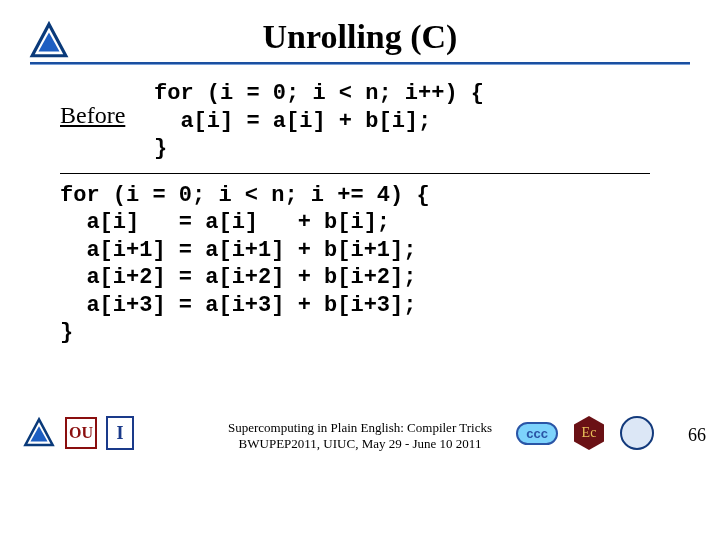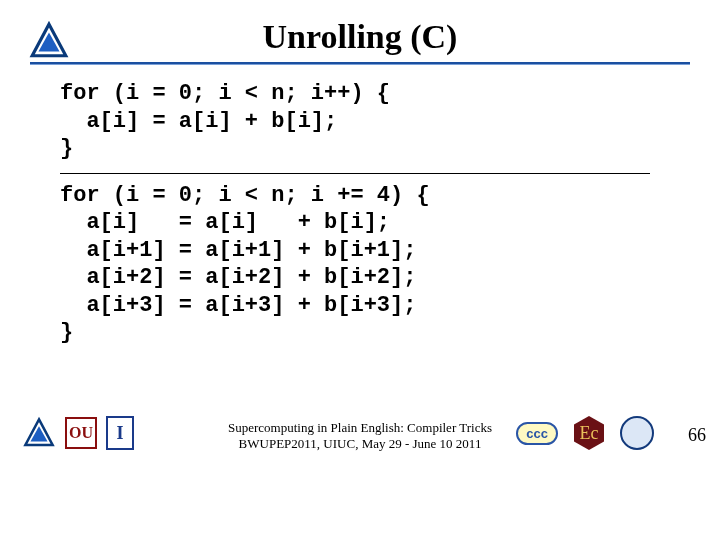--- a/index.html
+++ b/index.html
@@ -152,28 +152,28 @@
     font-family: Georgia, serif;
   }
   .logo-ccc {
     border: 2px solid #2a55a6;
     border-radius: 16px;
     padding: 2px 8px;
     color: #2a55a6;
     font-family: Arial, sans-serif;
     font-size: 13px;
     font-weight: bold;
-    background: #fef9c3;
+    background: #7dd3fc;
   }
   .logo-ec {
     background: #6a1115;
     color: #e9c15a;
     width: 30px; height: 34px;
     display: flex; align-items: center; justify-content: center;
-    font-family: Georgia, serif; font-size: 18px;
+    font-family: Georgia, serif; font-size: 14px;
     clip-path: polygon(50% 0, 100% 25%, 100% 75%, 50% 100%, 0 75%, 0 25%);
   }
   .logo-generic {
     width: 30px; height: 30px;
     border: 2px solid #133a7c;
     border-radius: 50%;
     background: #dce7f6;
   }
 </style>
 </head>
@@ -189,20 +189,21 @@
   </div>
 
   <div class="title-row">
     <span class="title-text">Unrolling (C)</span>
   </div>
   <div class="title-rule"></div>
 
   <div class="content">
 
     <div class="block">
+      <div class="block-label">Before</div>
       <pre class="code">for (i = 0; i &lt; n; i++) {
   a[i] = a[i] + b[i];
 }</pre>
     </div>
 
     <hr class="divider">
 
     <div class="block">
       <pre class="code code-after">for (i = 0; i &lt; n; i += 4) {
   a[i]   = a[i]   + b[i];

